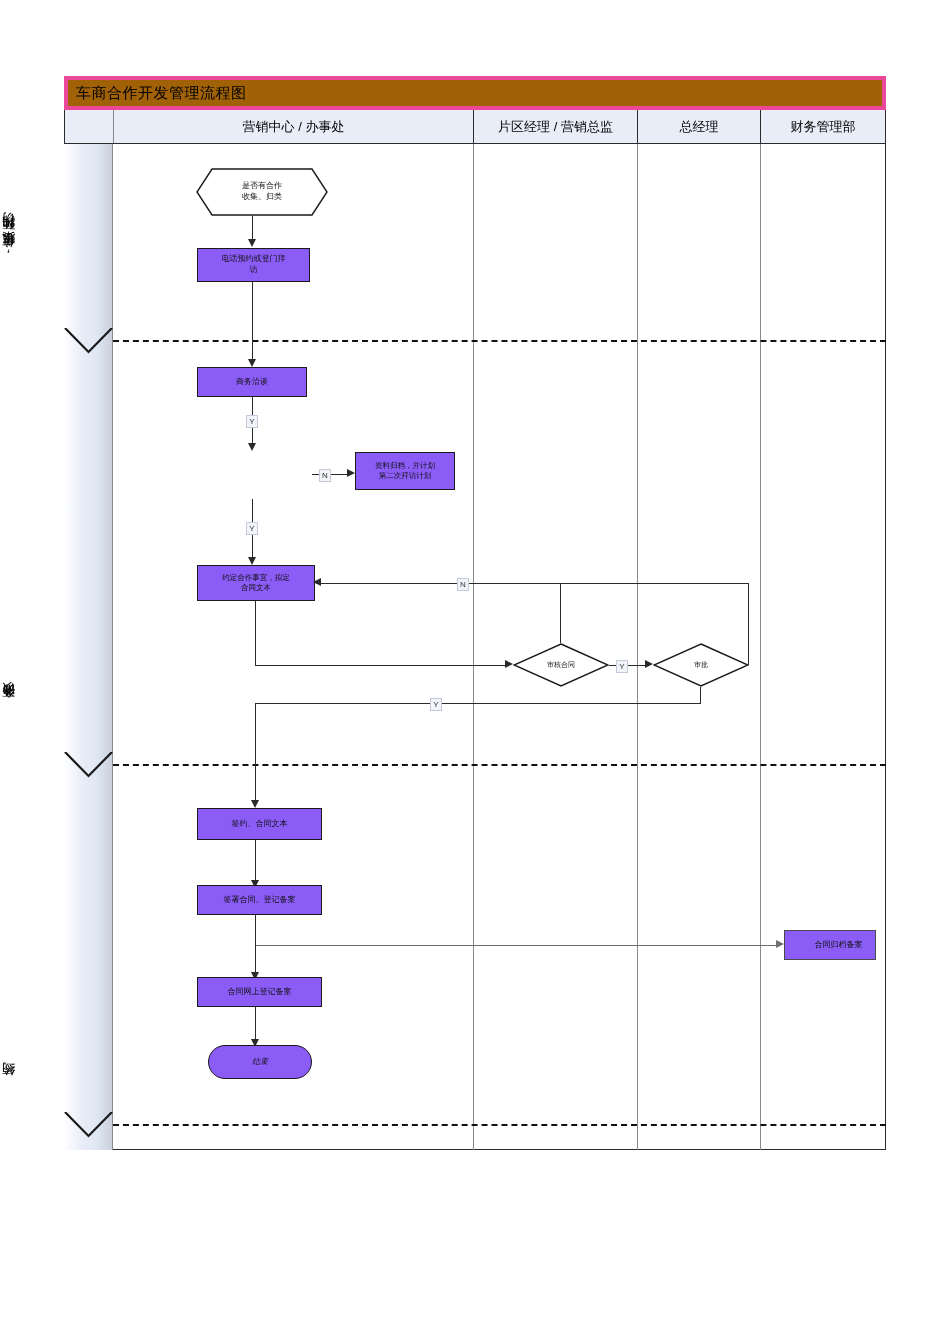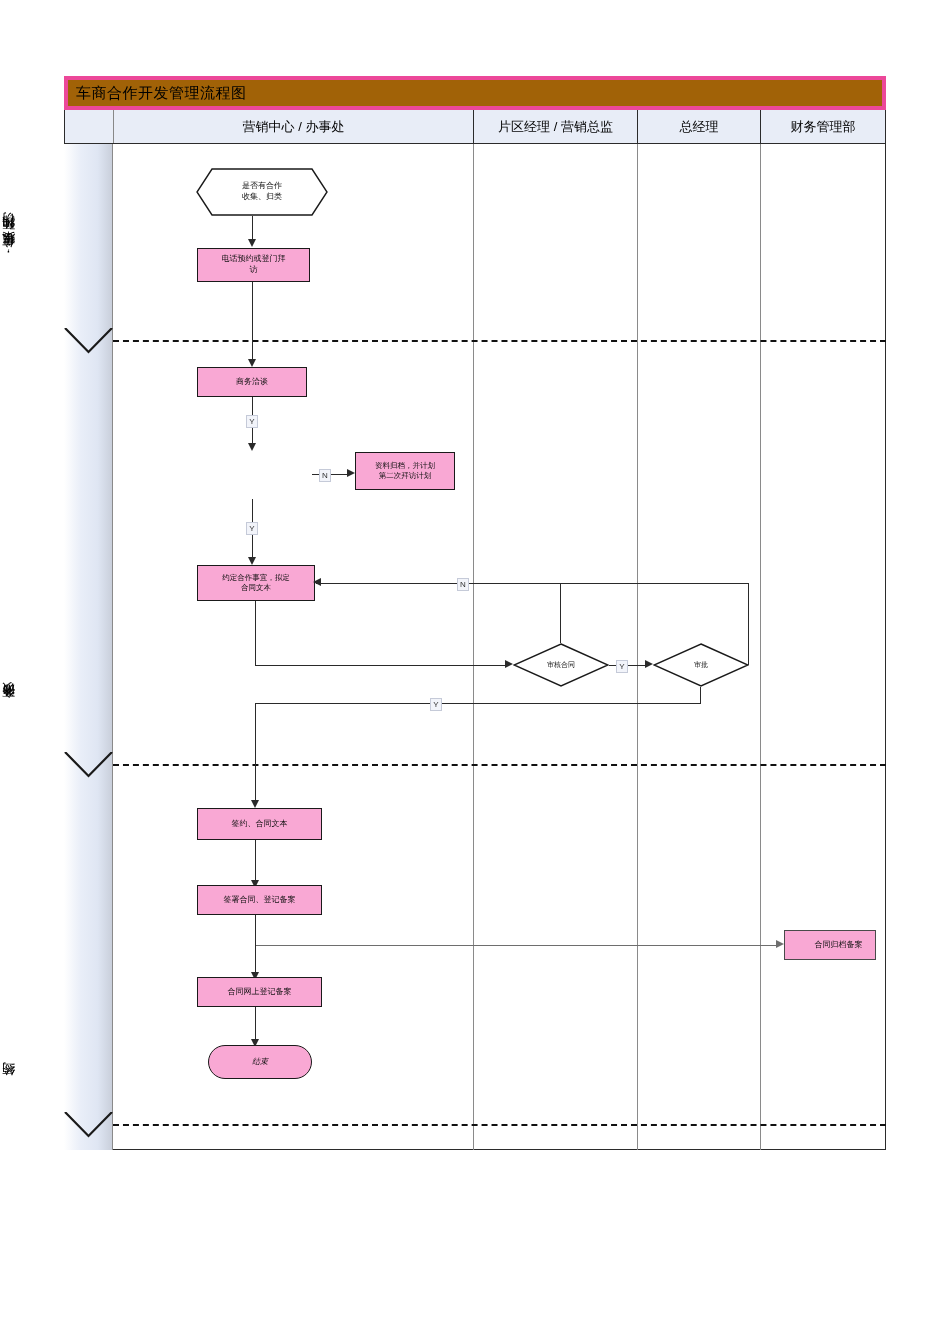--- a/index.html
+++ b/index.html
@@ -127,21 +127,21 @@
   .node {
     position: absolute;
     box-sizing: border-box;
     display: flex;
     align-items: center;
     justify-content: center;
     text-align: center;
     font-size: 8px;
     color: #111;
     line-height: 1.35;
-    background: #f9a8d4;
+    background: #8b5cf6;
   }
   .node.rect {
     border: 1.6px solid #1a1a1a;
   }
   .node.rect.thin {
     border: 1.2px solid #4a4a4a;
   }
   .node.terminator {
     border: 1.6px solid #1a1a1a;
     border-radius: 22px;

